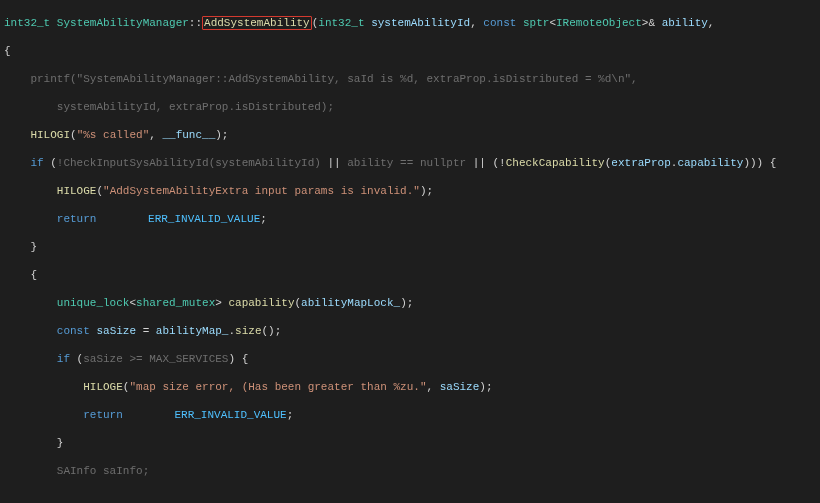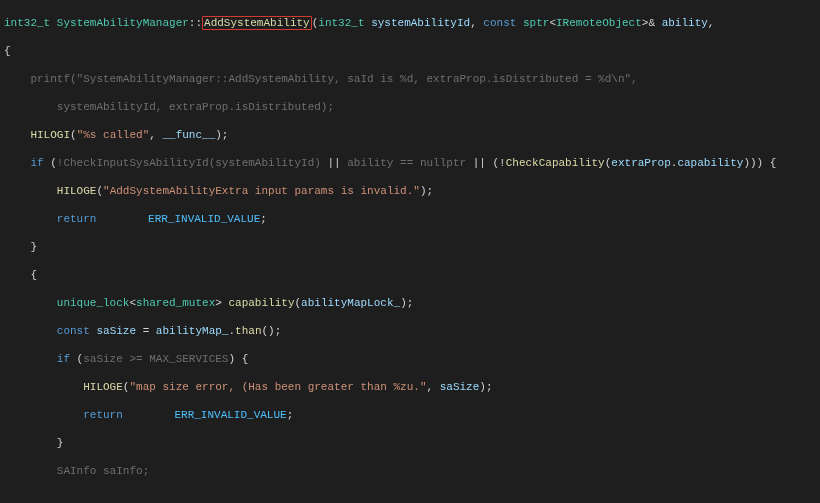--- a/index.html
+++ b/index.html
@@ -22,21 +22,21 @@
 <span class="line"><span class="op">{</span></span>
 <span class="line dim">    <span>printf("SystemAbilityManager::AddSystemAbility, saId is %d, extraProp.isDistributed = %d\n",</span></span>
 <span class="line dim">        <span>systemAbilityId, extraProp.isDistributed);</span></span>
 <span class="line">    <span class="func">HILOGI</span><span class="op">(</span><span class="str">"%s called"</span><span class="op">, </span><span class="var">__func__</span><span class="op">);</span></span>
 <span class="line">    <span class="kw">if</span><span class="op"> (</span><span class="dim">!CheckInputSysAbilityId(systemAbilityId)</span><span class="op"> || </span><span class="dim">ability == nullptr</span><span class="op"> || (!</span><span class="func">CheckCapability</span><span class="op">(</span><span class="var">extraProp</span><span class="op">.</span><span class="var">capability</span><span class="op">))) {</span></span>
 <span class="line">        <span class="func">HILOGE</span><span class="op">(</span><span class="str">"AddSystemAbilityExtra input params is invalid."</span><span class="op">);</span></span>
 <span class="line">        <span class="kw">return</span><span class="op"> </span><span class="const">ERR_INVALID_VALUE</span><span class="op">;</span></span>
 <span class="line">    <span class="op">}</span></span>
 <span class="line">    <span class="op">{</span></span>
 <span class="line">        <span class="type">unique_lock</span><span class="op">&lt;</span><span class="type">shared_mutex</span><span class="op">&gt; </span><span class="func">capability</span><span class="op">(</span><span class="var">abilityMapLock_</span><span class="op">);</span></span>
-<span class="line">        <span class="kw">const</span><span class="op"> </span><span class="var">saSize</span><span class="op"> = </span><span class="var">abilityMap_</span><span class="op">.</span><span class="func">than</span><span class="op">();</span></span>
+<span class="line">        <span class="kw">const</span><span class="op"> </span><span class="var">saSize</span><span class="op"> = </span><span class="var">abilityMap_</span><span class="op">.</span><span class="func">size</span><span class="op">();</span></span>
 <span class="line">        <span class="kw">if</span><span class="op"> (</span><span class="dim">saSize &gt;= MAX_SERVICES</span><span class="op">) {</span></span>
 <span class="line">            <span class="func">HILOGE</span><span class="op">(</span><span class="str">"map size error, (Has been greater than %zu."</span><span class="op">, </span><span class="var">saSize</span><span class="op">);</span></span>
 <span class="line">            <span class="kw">return</span><span class="op"> </span><span class="const">ERR_INVALID_VALUE</span><span class="op">;</span></span>
 <span class="line">        <span class="op">}</span></span>
 <span class="line dim">        <span>SAInfo saInfo;</span></span>
 
 
 
 
 

